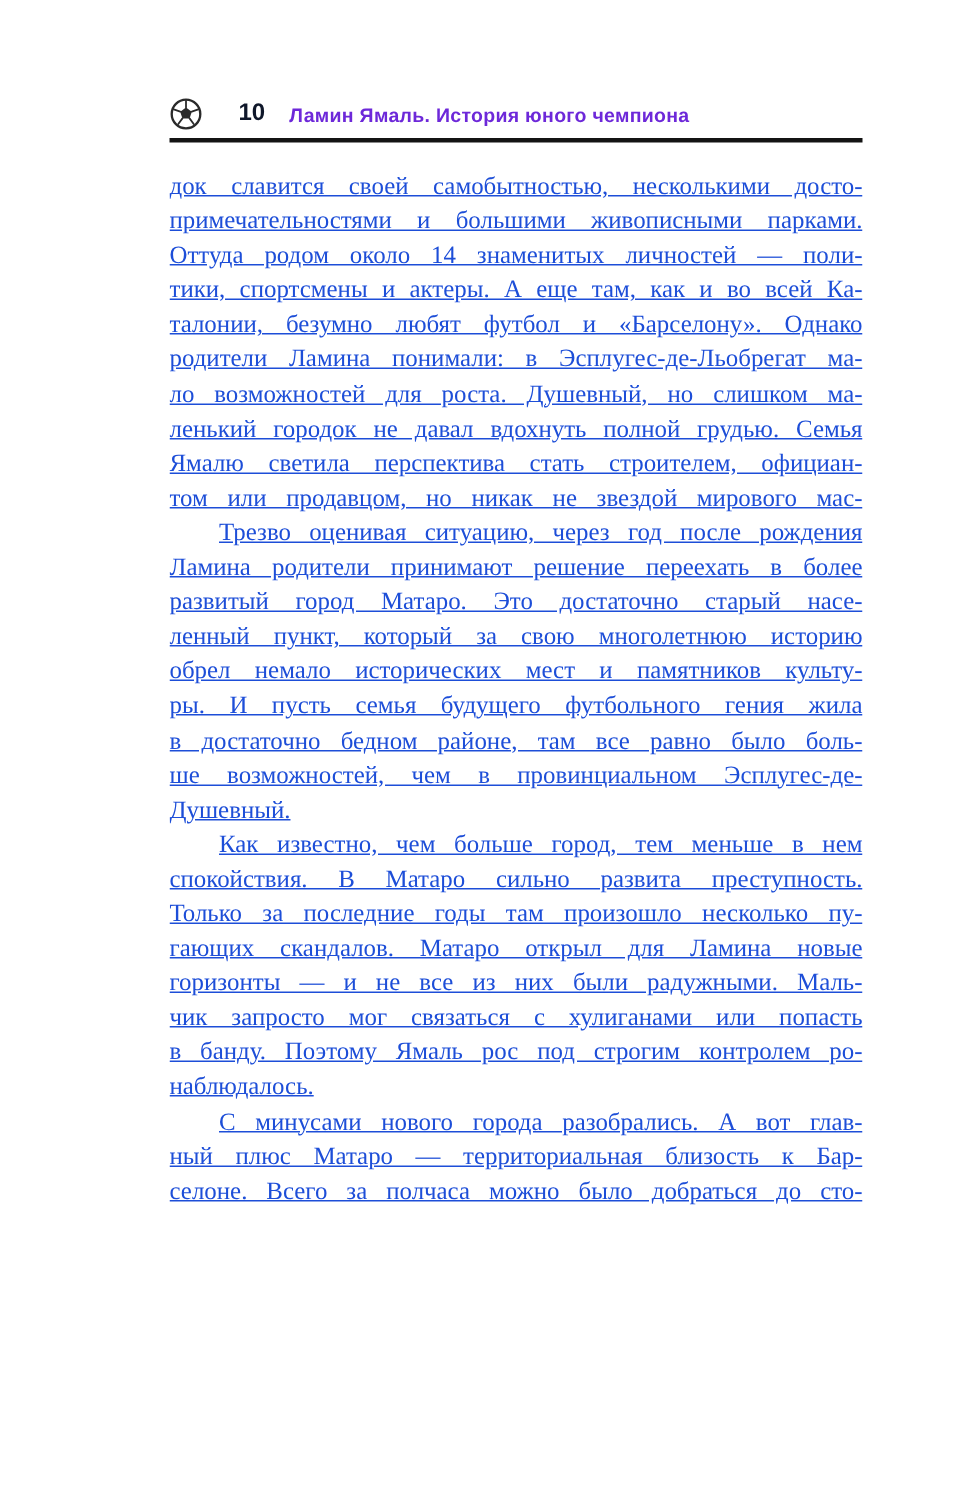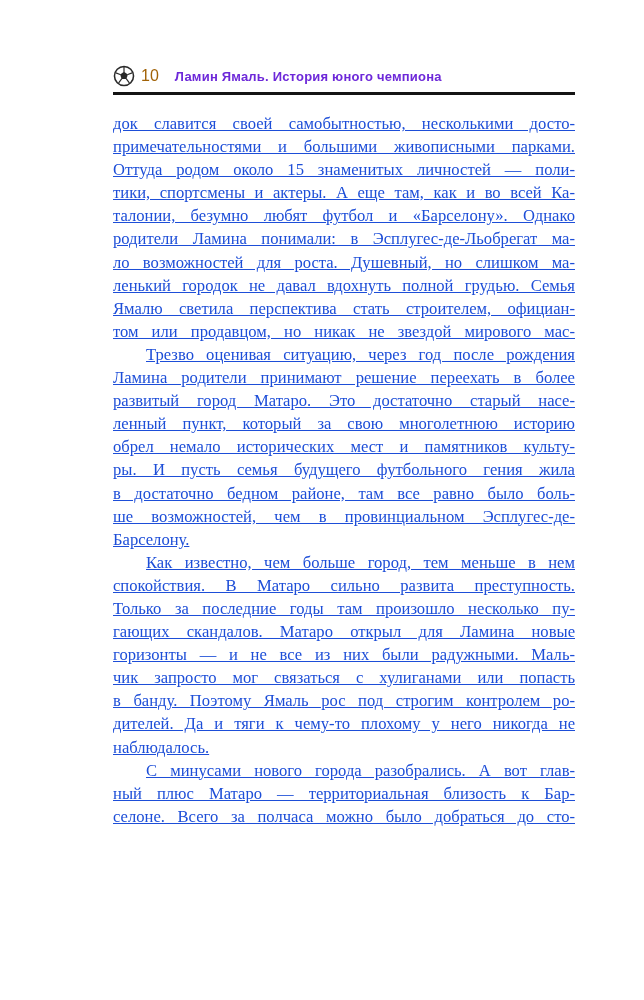--- a/index.html
+++ b/index.html
@@ -21,24 +21,24 @@
     position: absolute;
     left: 113px; top: 63px;
     width: 462px; height: 26px;
     display: flex;
     align-items: center;
   }
   .ball { display: inline-flex; align-items: center; }
   .ball svg { display: block; }
   .page-number {
     font-family: "Liberation Sans", sans-serif;
-    font-weight: normal;
+    font-weight: bold;
     font-size: 16px;
-    margin-left: 6px;
-    color: #a16207;
+    margin-left: 24px;
+    color: #0f172a;
   }
   .running-title {
     font-family: "Liberation Sans", sans-serif;
     font-weight: bold;
     font-size: 13px;
     letter-spacing: 0.2px;
     margin-left: 16px;
     color: #6d28d9;
     white-space: nowrap;
   }
@@ -90,49 +90,48 @@
     <span class="page-number">10</span>
     <span class="running-title">Ламин Ямаль. История юного чемпиона</span>
   </header>
 
   <div class="header-rule"></div>
 
   <main class="body-text">
       <div class="para">
         <div class="line">док славится своей самобытностью, несколькими досто-</div>
         <div class="line">примечательностями и большими живописными парками.</div>
-        <div class="line">Оттуда родом около 15 знаменитых личностей — поли-</div>
+        <div class="line">Оттуда родом около 14 знаменитых личностей — поли-</div>
         <div class="line">тики, спортсмены и актеры. А еще там, как и во всей Ка-</div>
         <div class="line">талонии, безумно любят футбол и «Барселону». Однако</div>
         <div class="line">родители Ламина понимали: в Эсплугес-де-Льобрегат ма-</div>
         <div class="line">ло возможностей для роста. Душевный, но слишком ма-</div>
         <div class="line">ленький городок не давал вдохнуть полной грудью. Семья</div>
         <div class="line">Ямалю светила перспектива стать строителем, официан-</div>
         <div class="line">том или продавцом, но никак не звездой мирового мас-</div>
       </div>
       <div class="para">
         <div class="line indent">Трезво оценивая ситуацию, через год после рождения</div>
         <div class="line">Ламина родители принимают решение переехать в более</div>
         <div class="line">развитый город Матаро. Это достаточно старый насе-</div>
         <div class="line">ленный пункт, который за свою многолетнюю историю</div>
         <div class="line">обрел немало исторических мест и памятников культу-</div>
         <div class="line">ры. И пусть семья будущего футбольного гения жила</div>
         <div class="line">в достаточно бедном районе, там все равно было боль-</div>
         <div class="line">ше возможностей, чем в провинциальном Эсплугес-де-</div>
-        <div class="line end">Барселону.</div>
+        <div class="line end">Душевный.</div>
       </div>
       <div class="para">
         <div class="line indent">Как известно, чем больше город, тем меньше в нем</div>
         <div class="line">спокойствия. В Матаро сильно развита преступность.</div>
         <div class="line">Только за последние годы там произошло несколько пу-</div>
         <div class="line">гающих скандалов. Матаро открыл для Ламина новые</div>
         <div class="line">горизонты — и не все из них были радужными. Маль-</div>
         <div class="line">чик запросто мог связаться с хулиганами или попасть</div>
         <div class="line">в банду. Поэтому Ямаль рос под строгим контролем ро-</div>
-        <div class="line">дителей. Да и тяги к чему-то плохому у него никогда не</div>
         <div class="line end">наблюдалось.</div>
       </div>
       <div class="para">
         <div class="line indent">С минусами нового города разобрались. А вот глав-</div>
         <div class="line">ный плюс Матаро — территориальная близость к Бар-</div>
         <div class="line">селоне. Всего за полчаса можно было добраться до сто-</div>
       </div>
     </main>
 
 </div>

